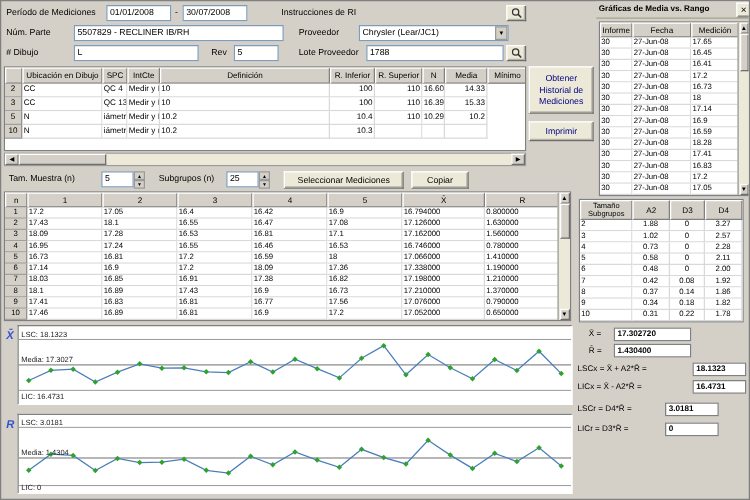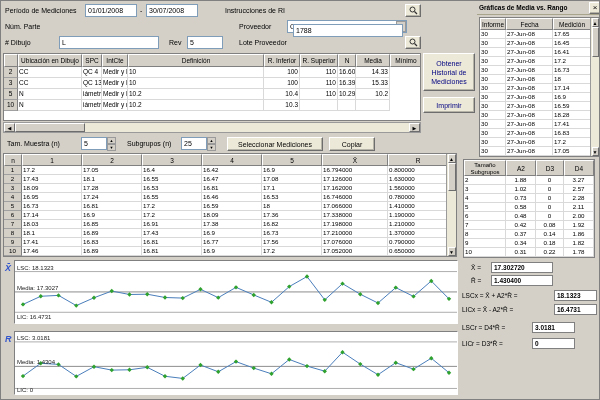--- a/index.html
+++ b/index.html
@@ -51,32 +51,33 @@
   <input class="txt" style="left: 84px; top: 3px; width: 52px;" value="01/01/2008">
   <span class="lbl" style="left:139px;top:3px">-</span>
   <input class="txt" style="left: 145px; top: 3px; width: 52px;" value="30/07/2008">
   <span class="lbl" style="left:224px;top:3px">Instrucciones de RI</span>
   <button class="btn" style="left:404px;top:3px;width:16px;height:13px"><svg class="mag" width="9" height="9" viewBox="0 0 9 9">
         <circle cx="3.5" cy="3.5" r="2.5" fill="none" stroke="#333" stroke-width="1"></circle>
         <line x1="5.5" y1="5.5" x2="8" y2="8" stroke="#333" stroke-width="1.2"></line>
       </svg></button>
 
   <span class="lbl" style="left:4px;top:19px">Núm. Parte</span>
+  <input class="txt" style="left: 58px; top: 19px; width: 168px;" value="5507829 - RECLINER IB/RH">
   <span class="lbl" style="left:238px;top:19px">Proveedor</span>
   <div class="combo" style="left:286px;top:19px;width:120px">
     <span class="combotxt">Chrysler (Lear/JC1)</span>
     <span class="comboarrow">▼</span>
   </div>
 
   <span class="lbl" style="left:4px;top:35px"># Dibujo</span>
   <input class="txt" style="left: 58px; top: 35px; width: 100px;" value="L">
   <span class="lbl" style="left:168px;top:35px">Rev</span>
   <input class="txt" style="left: 186px; top: 35px; width: 36px;" value="5">
   <span class="lbl" style="left:238px;top:35px">Lote Proveedor</span>
-  <input class="txt" style="left: 292px; top: 23px; width: 110px;" value="1788">
+  <input class="txt" style="left: 292px; top: 35px; width: 110px;" value="1788">
   <button class="btn" style="left:404px;top:35px;width:16px;height:13px"><svg class="mag" width="9" height="9" viewBox="0 0 9 9">
         <circle cx="3.5" cy="3.5" r="2.5" fill="none" stroke="#333" stroke-width="1"></circle>
         <line x1="5.5" y1="5.5" x2="8" y2="8" stroke="#333" stroke-width="1.2"></line>
       </svg></button>
 
   <div class="grid spec" style="left:2px;top:52px;width:418px;height:68px">
     <div class="thead">
       <div class="hcell" style="width:14px"></div>
       <div class="hcell" style="width:64px">Ubicación en Dibujo</div>
       <div class="hcell" style="width:20px">SPC</div>

